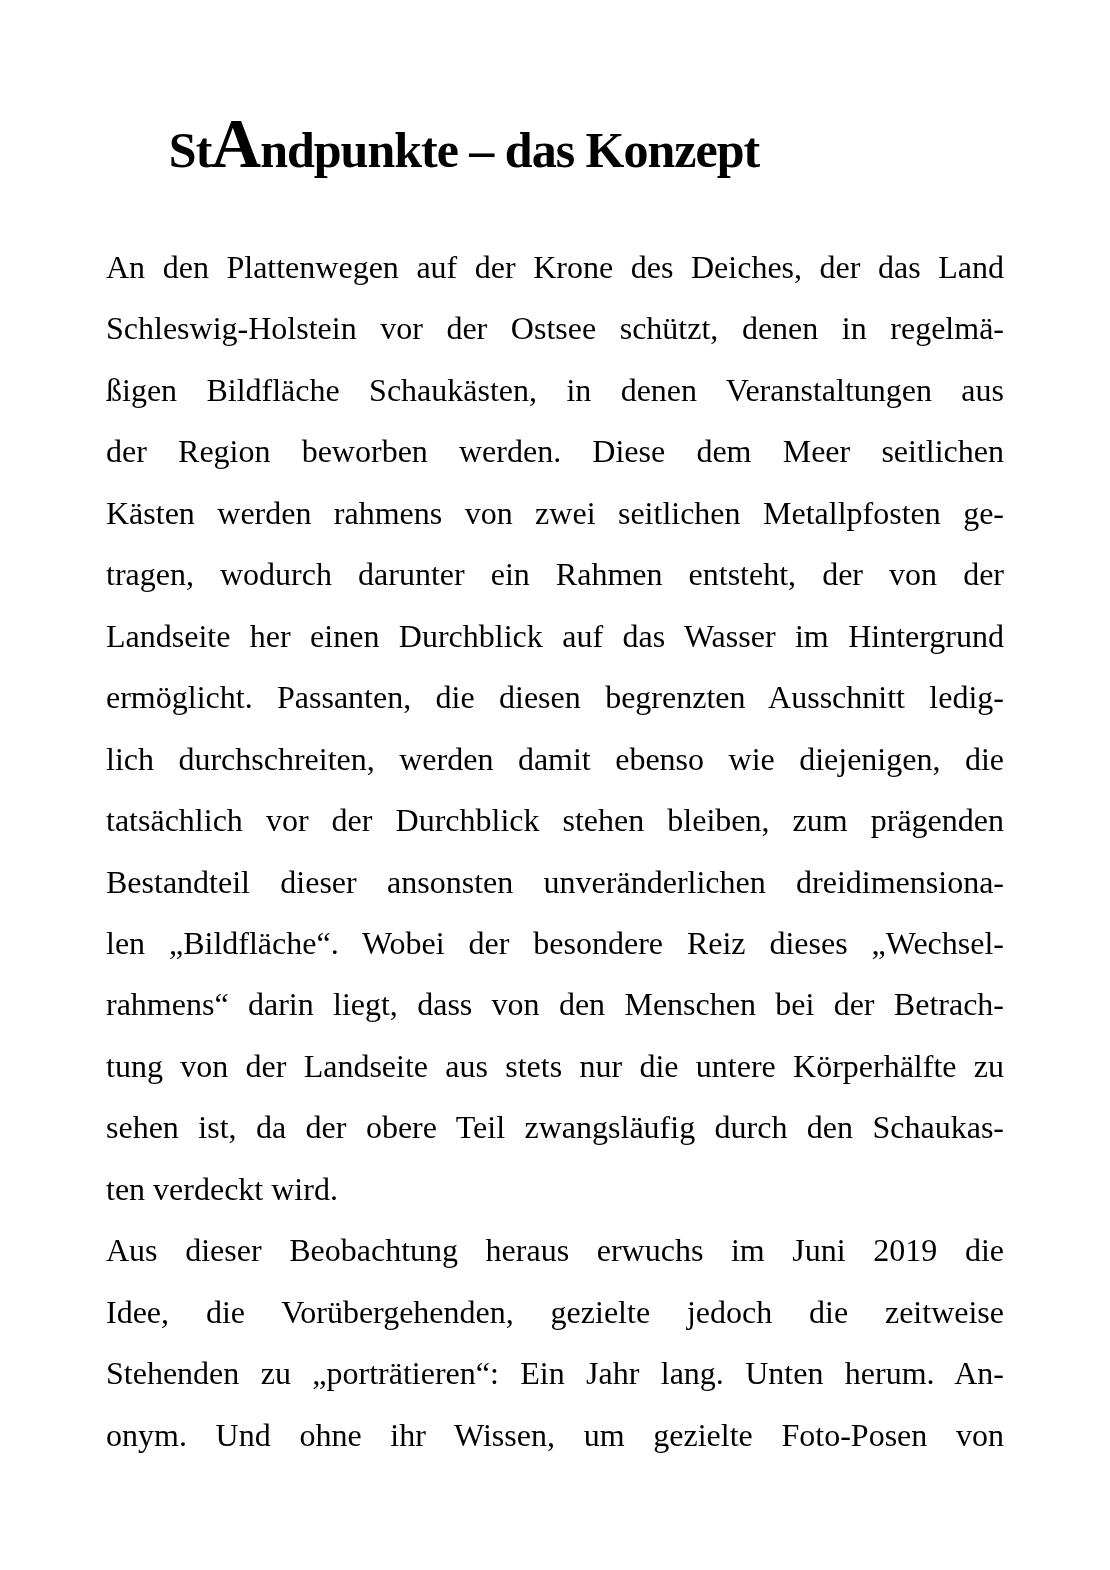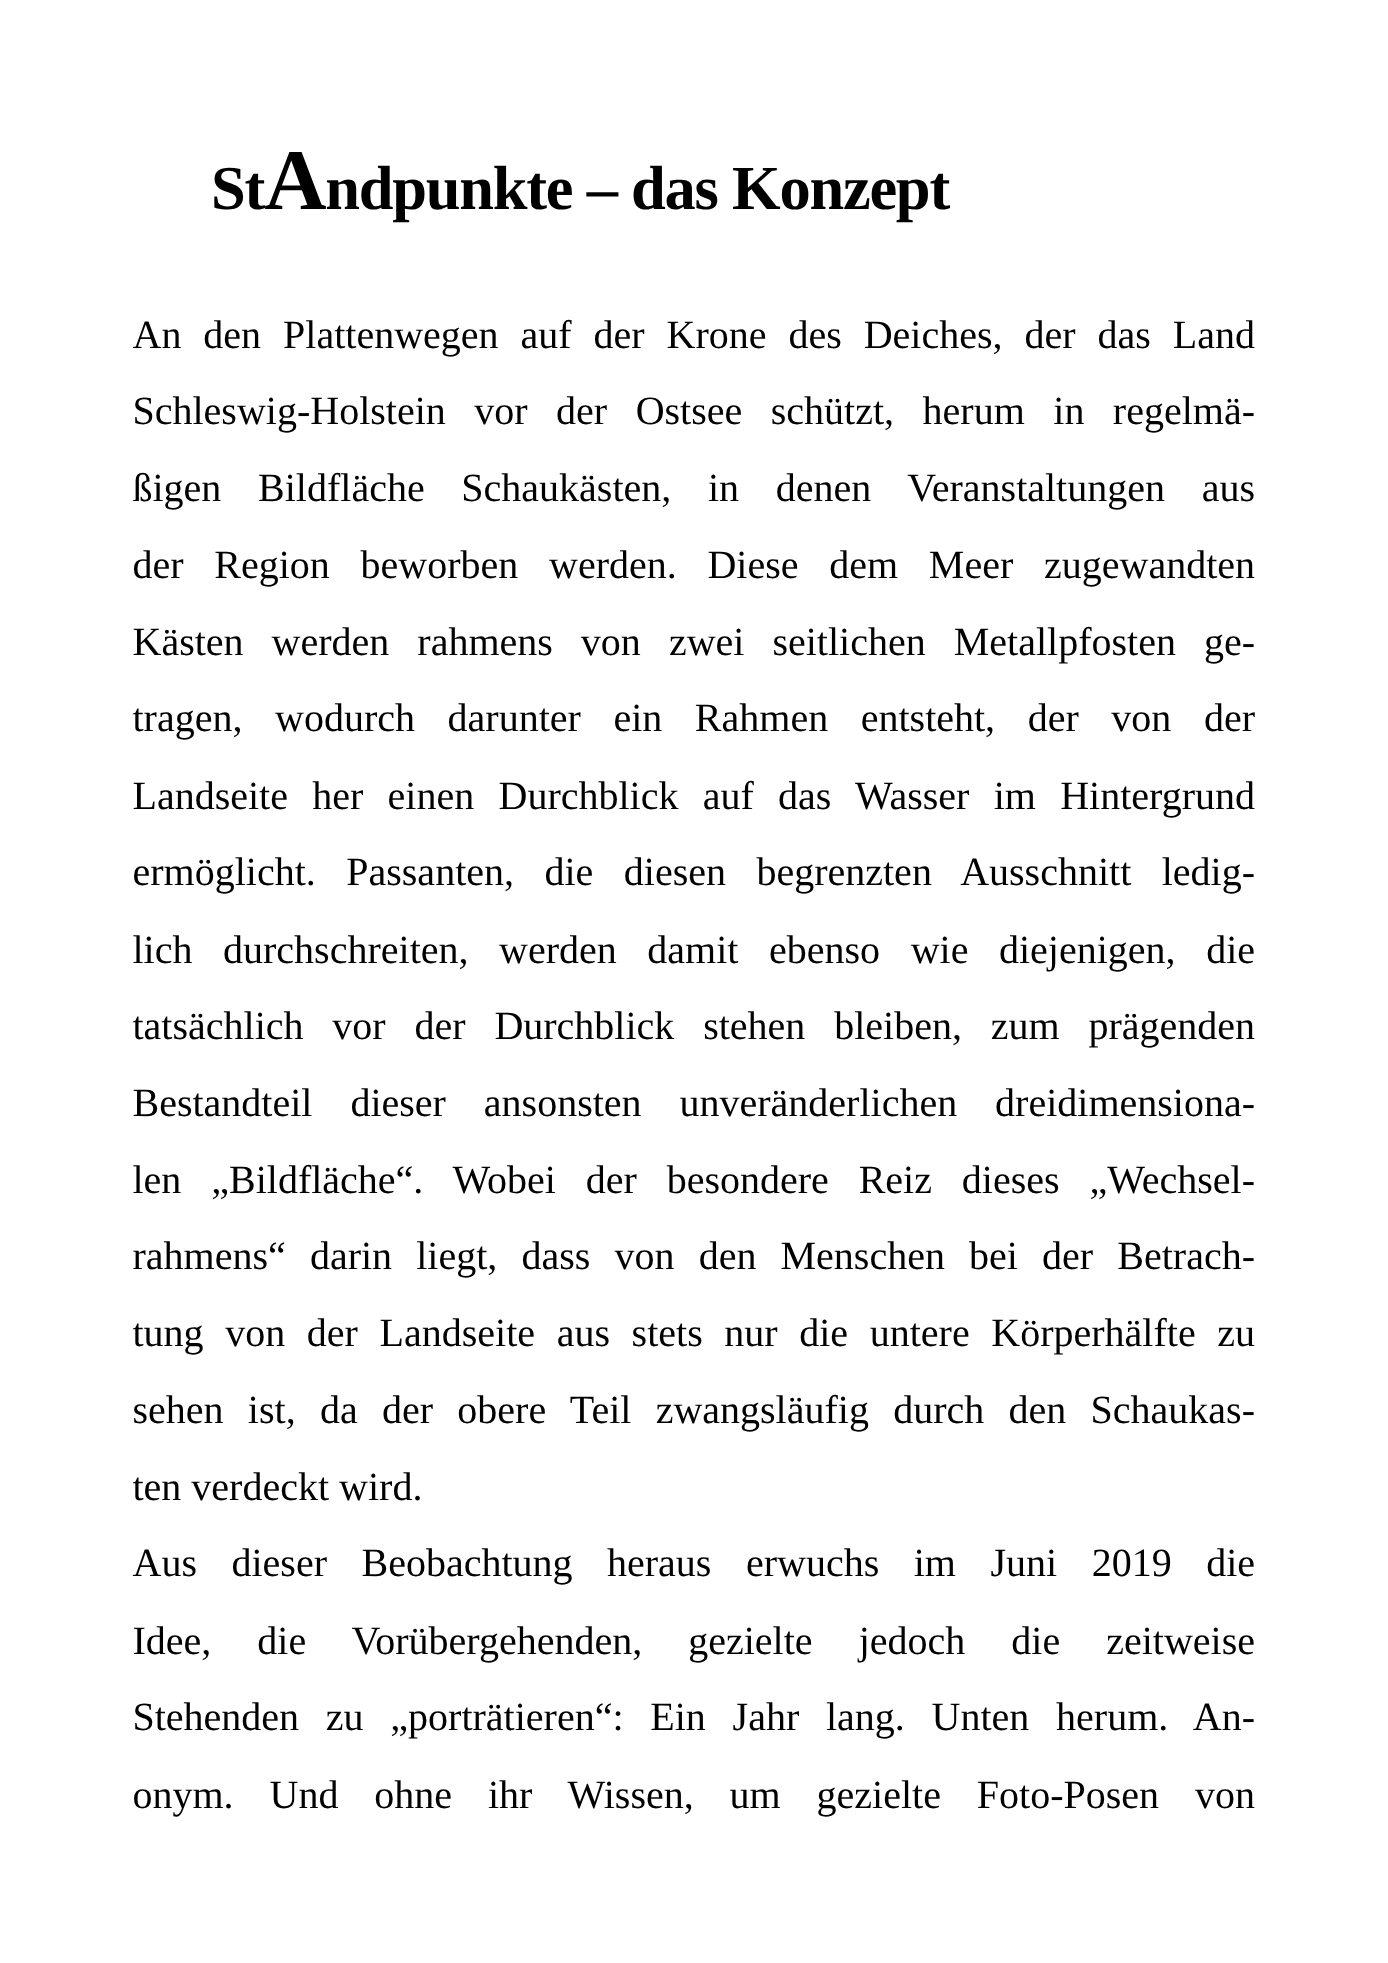--- a/index.html
+++ b/index.html
@@ -64,23 +64,23 @@
 <body>
 
 <main class="page">
 
   <h1 class="doc-title"><span>St</span><span class="accent">A</span><span>ndpunkte – das Konzept</span></h1>
 
   <section class="body-text">
 
     <div class="para">
       <p class="line">An den Plattenwegen auf der Krone des Deiches, der das Land</p>
-      <p class="line">Schleswig-Holstein vor der Ostsee schützt, herum in regelmä-</p>
+      <p class="line">Schleswig-Holstein vor der Ostsee schützt, denen in regelmä-</p>
       <p class="line">ßigen Bildfläche Schaukästen, in denen Veranstaltungen aus</p>
-      <p class="line">der Region beworben werden. Diese dem Meer zugewandten</p>
+      <p class="line">der Region beworben werden. Diese dem Meer seitlichen</p>
       <p class="line">Kästen werden rahmens von zwei seitlichen Metallpfosten ge-</p>
       <p class="line">tragen, wodurch darunter ein Rahmen entsteht, der von der</p>
       <p class="line">Landseite her einen Durchblick auf das Wasser im Hintergrund</p>
       <p class="line">ermöglicht. Passanten, die diesen begrenzten Ausschnitt ledig-</p>
       <p class="line">lich durchschreiten, werden damit ebenso wie diejenigen, die</p>
       <p class="line">tatsächlich vor der Durchblick stehen bleiben, zum prägenden</p>
       <p class="line">Bestandteil dieser ansonsten unveränderlichen dreidimensiona-</p>
       <p class="line">len „Bildfläche“. Wobei der besondere Reiz dieses „Wechsel-</p>
       <p class="line">rahmens“ darin liegt, dass von den Menschen bei der Betrach-</p>
       <p class="line">tung von der Landseite aus stets nur die untere Körperhälfte zu</p>

